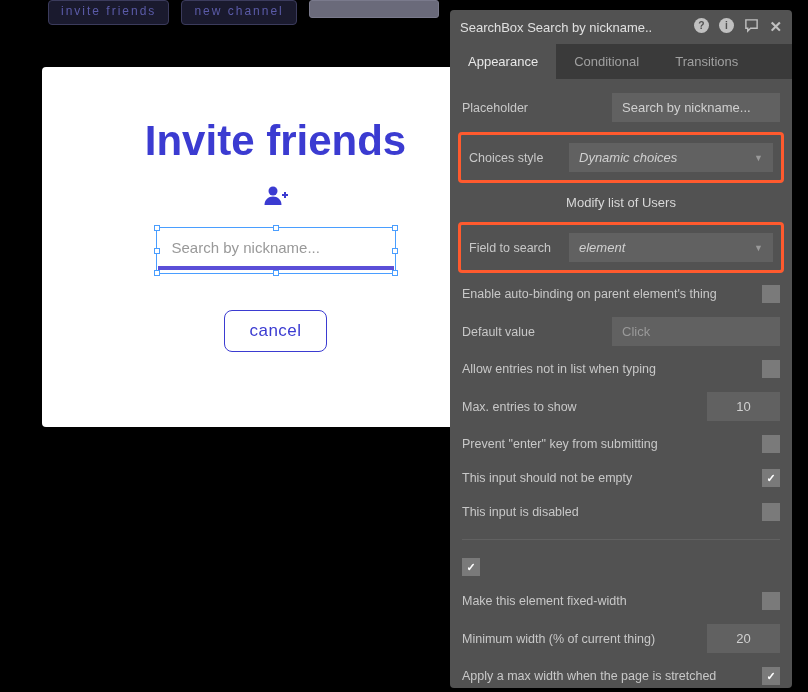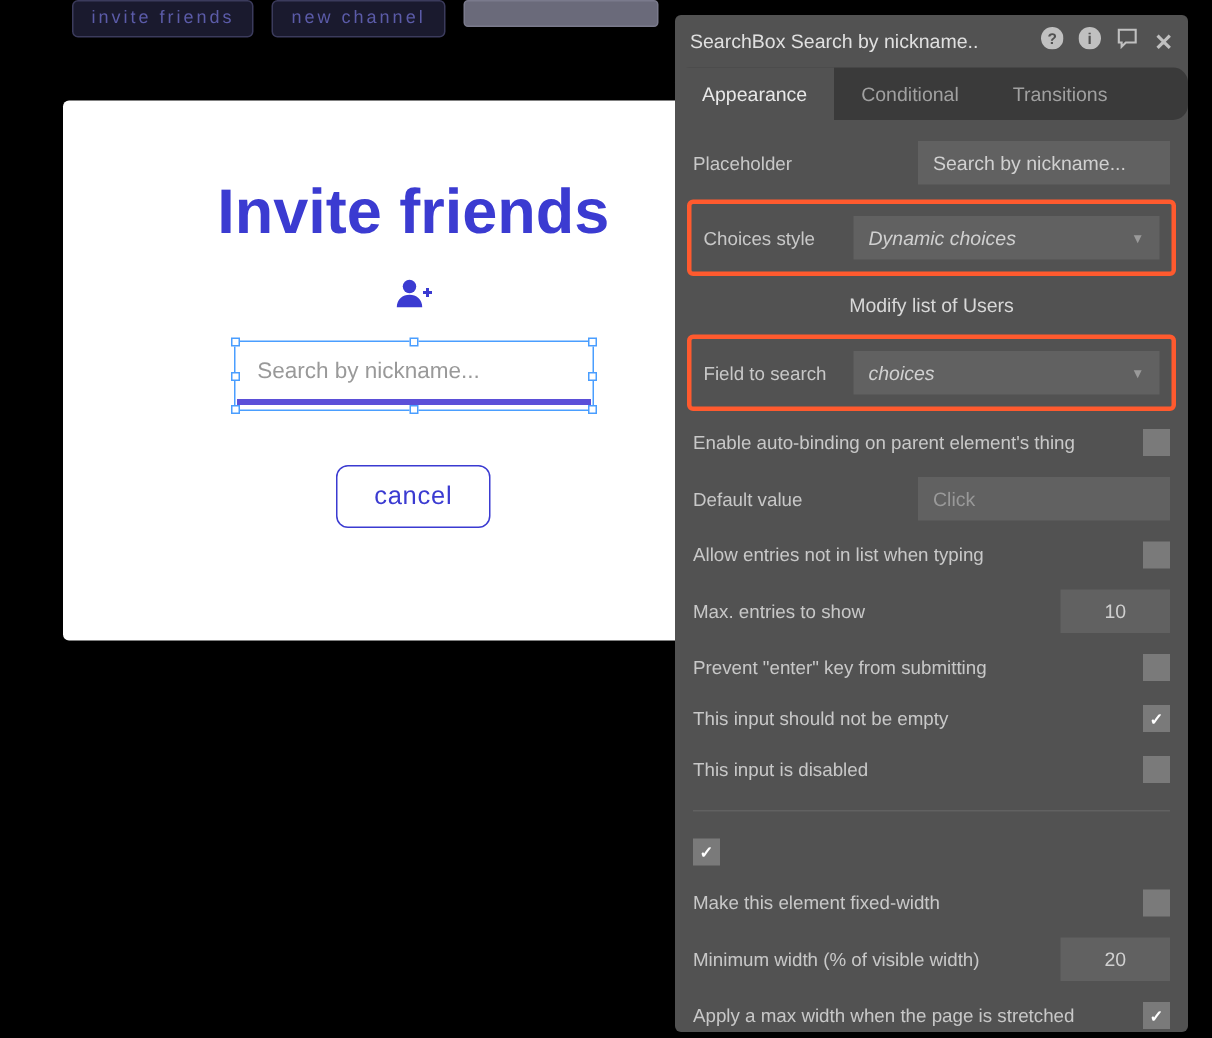--- a/index.html
+++ b/index.html
@@ -154,21 +154,20 @@
       align-items: center;
       color: #c0c0c0;
     }
     .panel-header-icons span {
       cursor: pointer;
       font-size: 15px;
     }
     .tabs {
       display: flex;
       background: #3a3a3a;
-      border-radius: 10px;
     }
     .tab {
       padding: 10px 18px;
       color: #a0a0a0;
       font-size: 13px;
       cursor: pointer;
     }
     .tab.active {
       background: #525252;
       color: #e8e8e8;
@@ -337,21 +336,21 @@
         </div>
       </div>
     </div>
 
     <div class="modify-row">Modify list of Users</div>
 
     <div class="highlight-box">
       <div class="prop-row">
         <span class="prop-label">Field to search</span>
         <div class="prop-select">
-          <span>choices</span>
+          <span>element</span>
           <span class="caret-down">▼</span>
         </div>
       </div>
     </div>
 
     <div class="prop-row">
       <span class="prop-label">Enable auto-binding on parent element's thing</span>
       <div class="checkbox"></div>
     </div>
 
@@ -390,21 +389,21 @@
     <div class="prop-row">
       <div class="checkbox checked"></div>
     </div>
 
     <div class="prop-row">
       <span class="prop-label">Make this element fixed-width</span>
       <div class="checkbox"></div>
     </div>
 
     <div class="prop-row">
-      <span class="prop-label">Minimum width (% of visible width)</span>
+      <span class="prop-label">Minimum width (% of current thing)</span>
       <input class="prop-input prop-input-num" value="20" style="">
     </div>
 
     <div class="prop-row">
       <span class="prop-label">Apply a max width when the page is stretched</span>
       <div class="checkbox checked"></div>
     </div>
   </div>
 </div>
 

